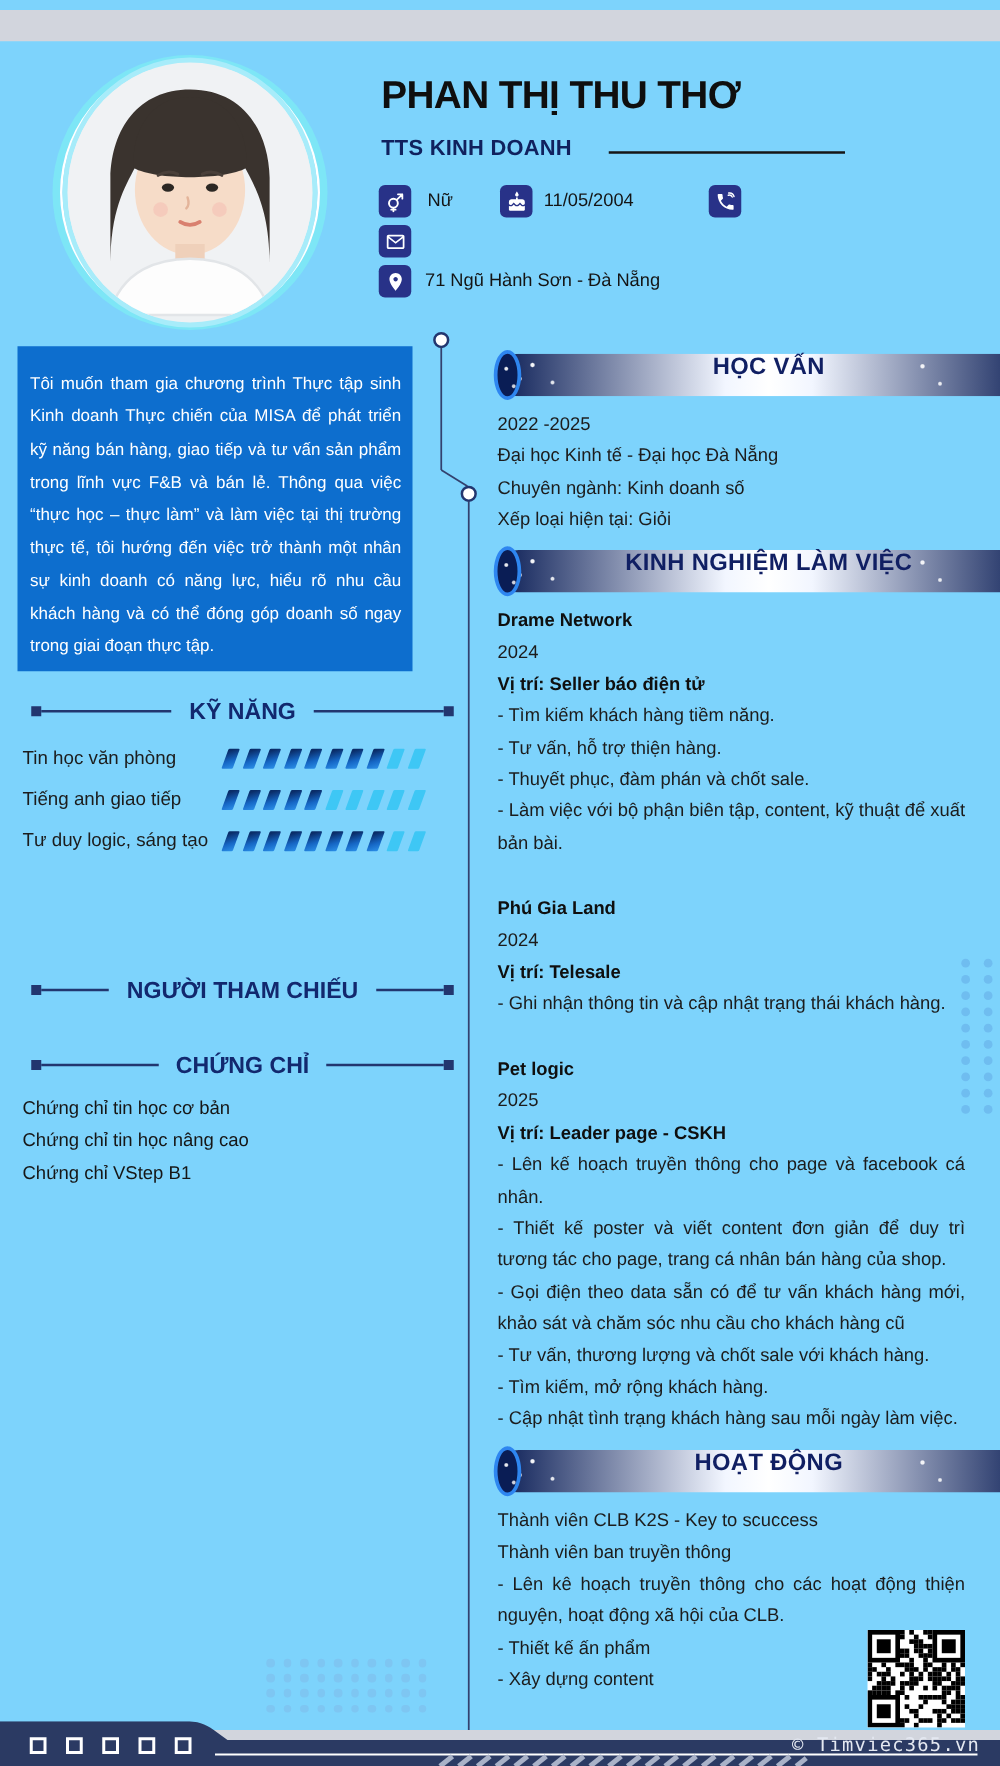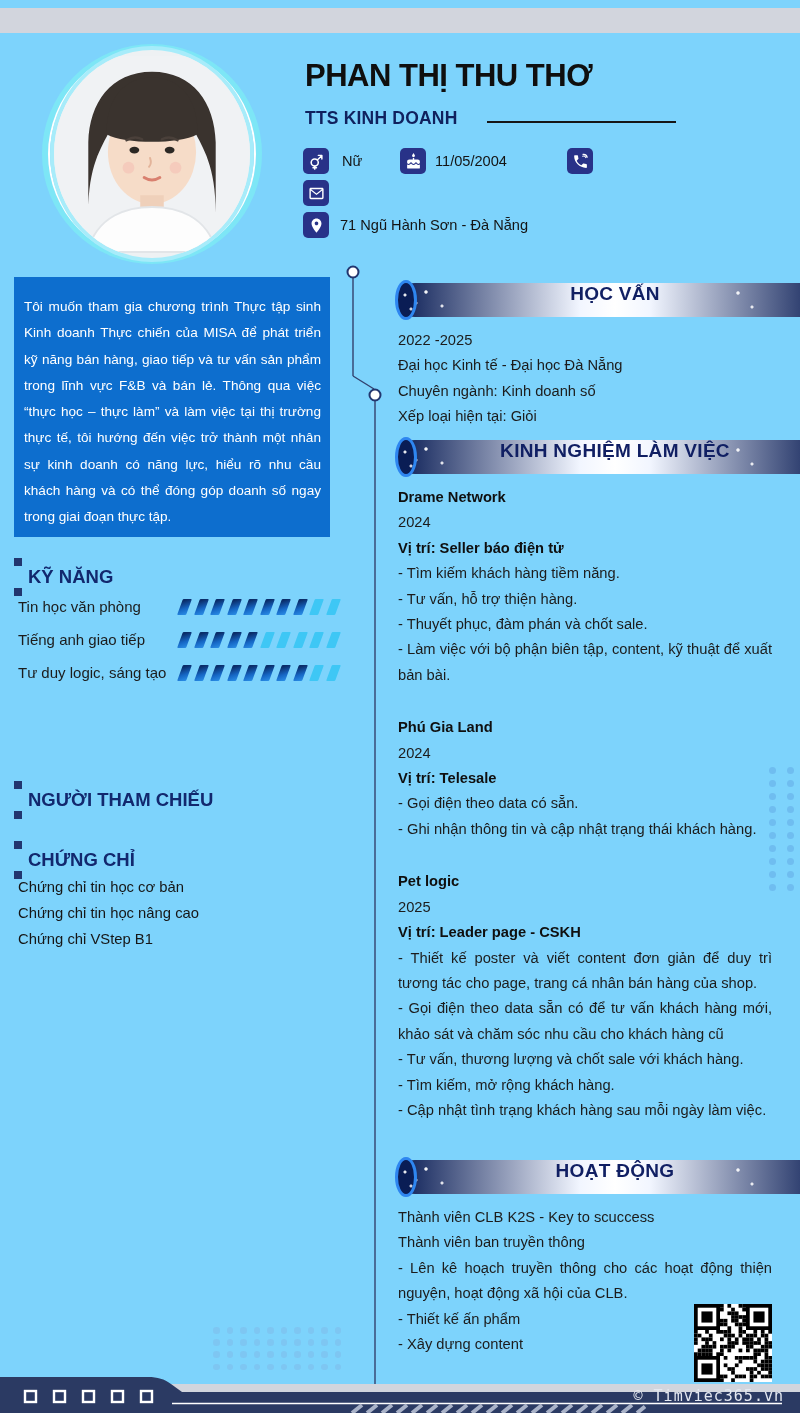--- a/index.html
+++ b/index.html
@@ -20,21 +20,21 @@
   .cicon{position:absolute;width:26px;height:26px;background:#283288;border-radius:5px;
          display:flex;align-items:center;justify-content:center;}
   .cicon svg{width:17px;height:17px;}
   .ctext{position:absolute;font-size:14.6px;color:#141414;}
 
   
   .objective{position:absolute;left:14px;top:277px;width:316px;height:260px;background:#0d6ece;
              box-sizing:border-box;padding:17px 9px 0 10px;color:#fff;font-size:13.6px;
              line-height:26.3px;text-align:justify;}
   .timeline{position:absolute;left:340px;top:258px;width:60px;height:1130px;}
-  .side-header{position:absolute;left:14px;width:338px;display:flex;flex-direction:column;}
+  .side-header{position:absolute;left:25px;width:338px;display:flex;align-items:center;}
   .side-header .sq{width:8px;height:8px;background:#22366f;flex:none;}
   .side-header .ln{flex:1;height:2px;background:#22366f;}
   .side-header .t{margin:0 14px;font-size:18.5px;font-weight:700;color:#12286e;white-space:nowrap;}
   .skills{position:absolute;left:18px;top:595px;width:334px;}
   .skill-row{display:flex;align-items:flex-start;margin-bottom:9px;}
   .skill-label{width:158px;font-size:15px;color:#1c1c1c;line-height:24px;}
   .ticks{display:flex;gap:7.5px;margin-left:4px;padding-top:4px;}
   .tick{width:9px;height:16px;transform:skewX(-20deg);border-radius:1px;}
   .tick.full{background:linear-gradient(160deg,#0a2d69 12%,#1566c4 60%,#2b8fe8 100%);}
   .tick.empty{background:#3ec7f5;}
@@ -260,29 +260,29 @@
             <div>- Tư vấn, hỗ trợ thiện hàng.</div>
             <div>- Thuyết phục, đàm phán và chốt sale.</div>
             <div>- Làm việc với bộ phận biên tập, content, kỹ thuật để xuất bản bài.</div>
           </div>
       </div>
       <div class="job">
         <div class="co">Phú Gia Land</div>
         <div>2024</div>
         <div class="pos">Vị trí: Telesale</div>
         <div>
-            <div>- Gọi điện theo data có sẵn.</div>
             <div>- Ghi nhận thông tin và cập nhật trạng thái khách hàng.</div>
           </div>
       </div>
       <div class="job">
         <div class="co">Pet logic</div>
         <div>2025</div>
         <div class="pos">Vị trí: Leader page - CSKH</div>
         <div>
+            <div>- Lên kế hoạch truyền thông cho page và facebook cá nhân.</div>
             <div>- Thiết kế poster và viết content đơn giản để duy trì tương tác cho page, trang cá nhân bán hàng của shop.</div>
             <div>- Gọi điện theo data sẵn có để tư vấn khách hàng mới, khảo sát và chăm sóc nhu cầu cho khách hàng cũ</div>
             <div>- Tư vấn, thương lượng và chốt sale với khách hàng.</div>
             <div>- Tìm kiếm, mở rộng khách hàng.</div>
             <div>- Cập nhật tình trạng khách hàng sau mỗi ngày làm việc.</div>
           </div>
       </div>
     </div>
   </div>
 

